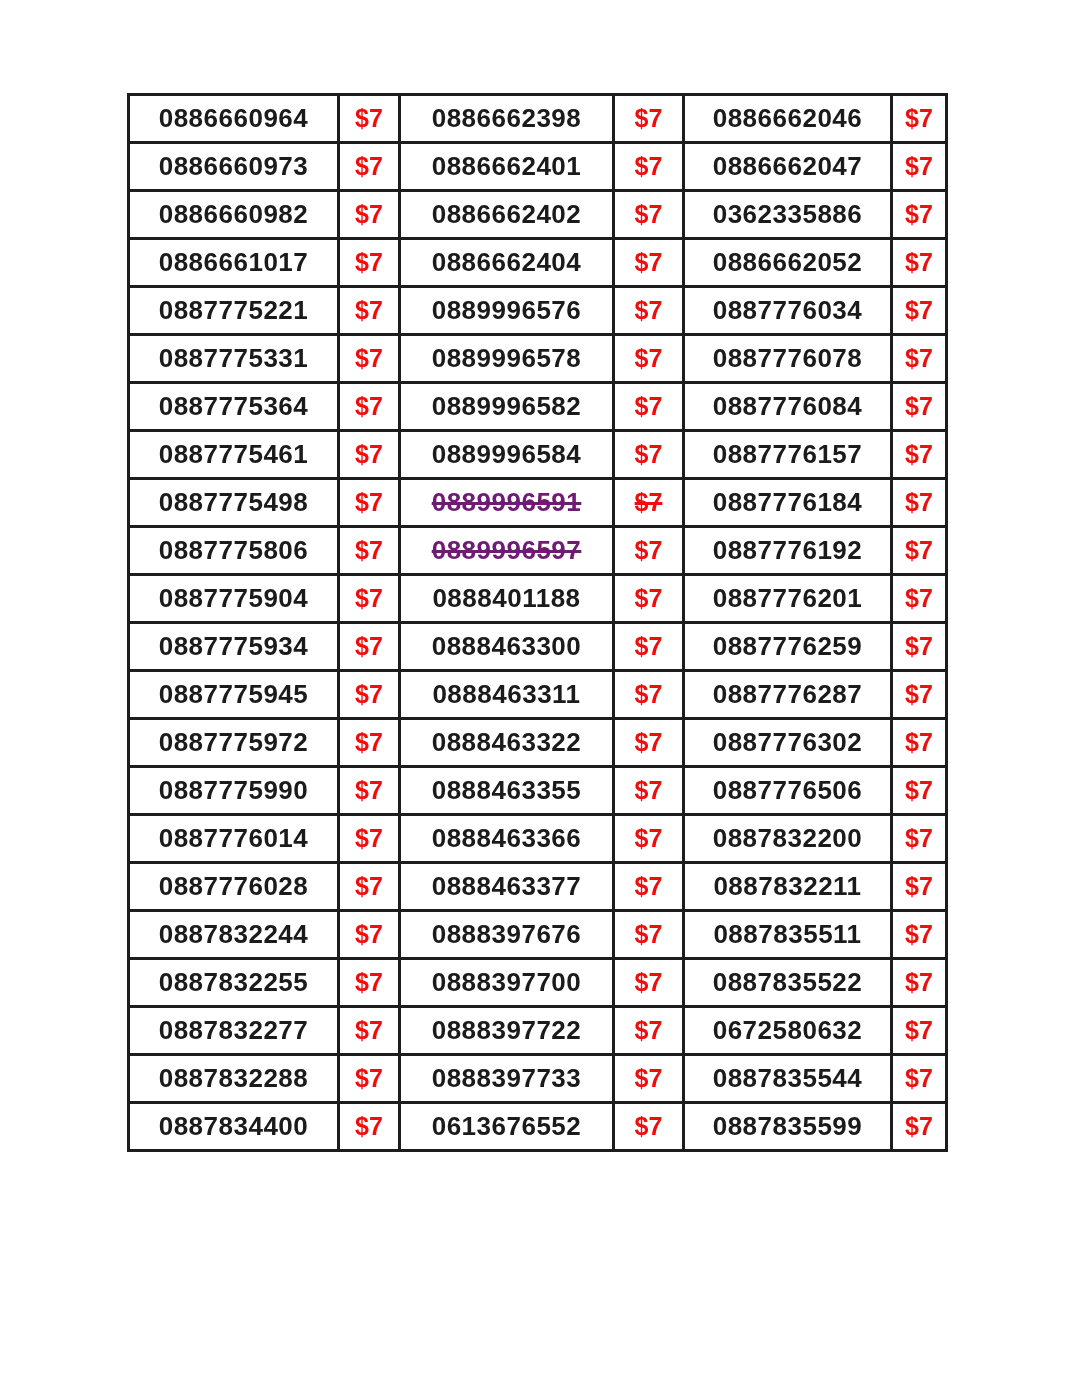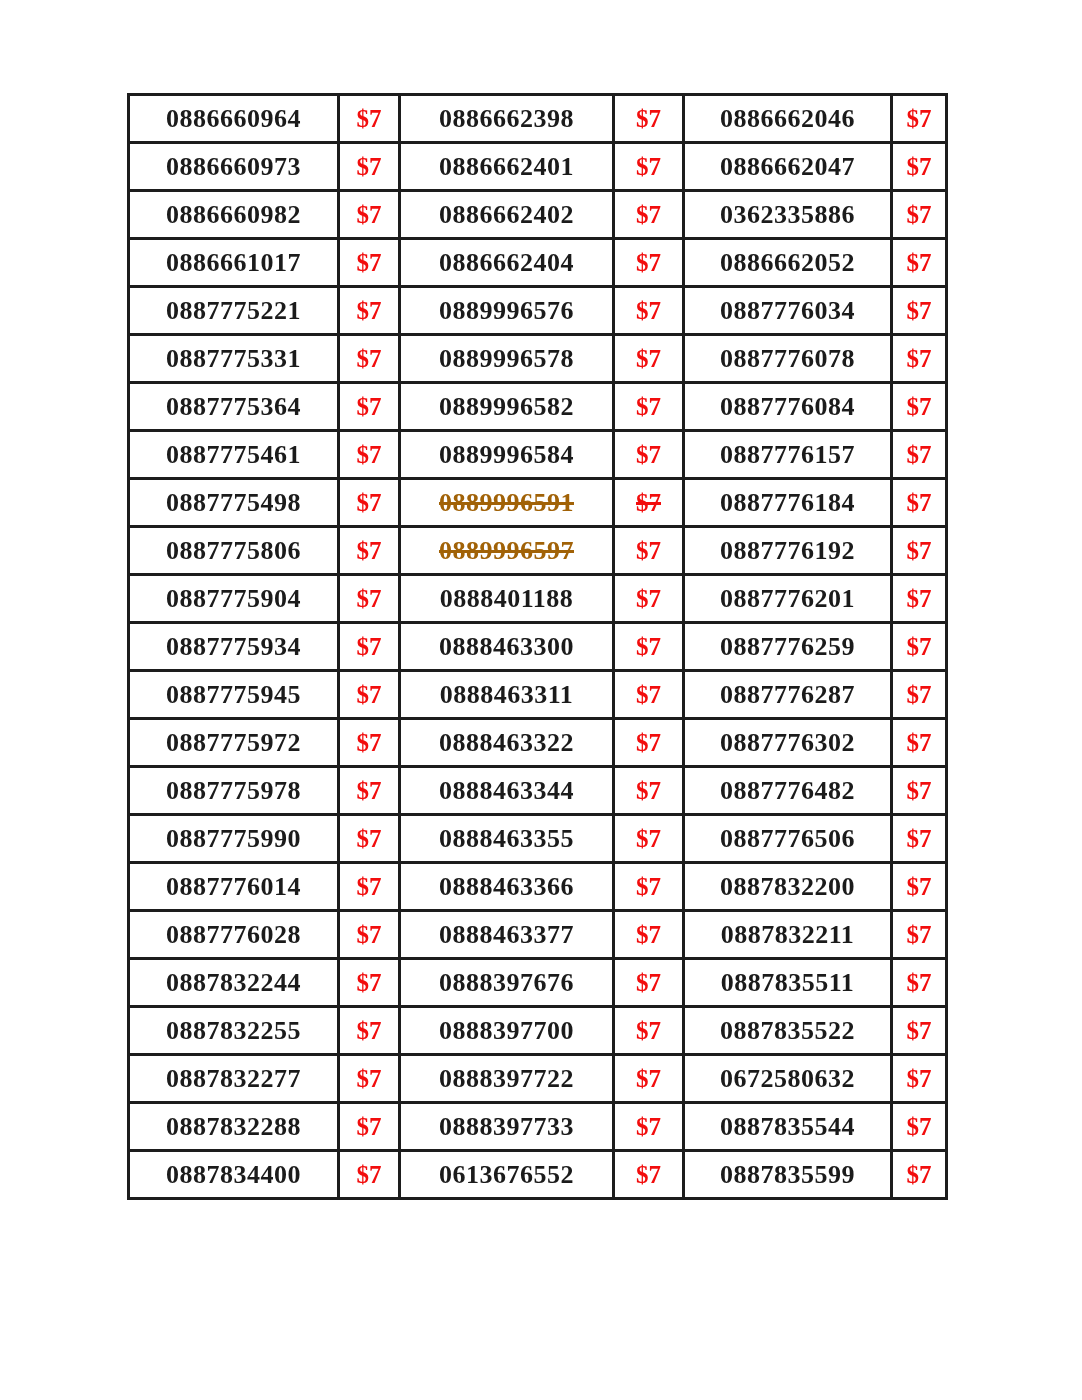--- a/index.html
+++ b/index.html
@@ -9,21 +9,20 @@
     width: 1082px;
     height: 1400px;
     font-family: "Liberation Sans", sans-serif;
     overflow: hidden;
   }
   .page {
     position: relative;
     width: 888px;
     height: 1400px;
     background: #ffffff;
-    font-family: Liberation Serif, serif;
   }
   table.price-table {
     position: absolute;
     left: 127px;
     top: 93px;
     width: 818px;
     border-collapse: collapse;
     table-layout: fixed;
     background: #ffffff;
   }
@@ -40,21 +39,21 @@
   td.num {
     font-size: 26px;
     letter-spacing: 0.5px;
     color: #1b1b1b;
   }
   td.price {
     font-size: 25px;
     color: #f20d0d;
   }
   td.num.red {
-    color: #a16207;
+    color: #701a75;
   }
   .struck {
     text-decoration: line-through;
     text-decoration-thickness: 2.5px;
   }
 </style>
 </head>
 <body>
 
 <div class="page">
@@ -174,28 +173,20 @@
         </tr>
         <tr>
           <td class="num">0887775972</td>
           <td class="price">$7</td>
           <td class="num">0888463322</td>
           <td class="price">$7</td>
           <td class="num">0887776302</td>
           <td class="price">$7</td>
         </tr>
         <tr>
-          <td class="num">0887775978</td>
-          <td class="price">$7</td>
-          <td class="num">0888463344</td>
-          <td class="price">$7</td>
-          <td class="num">0887776482</td>
-          <td class="price">$7</td>
-        </tr>
-        <tr>
           <td class="num">0887775990</td>
           <td class="price">$7</td>
           <td class="num">0888463355</td>
           <td class="price">$7</td>
           <td class="num">0887776506</td>
           <td class="price">$7</td>
         </tr>
         <tr>
           <td class="num">0887776014</td>
           <td class="price">$7</td>

